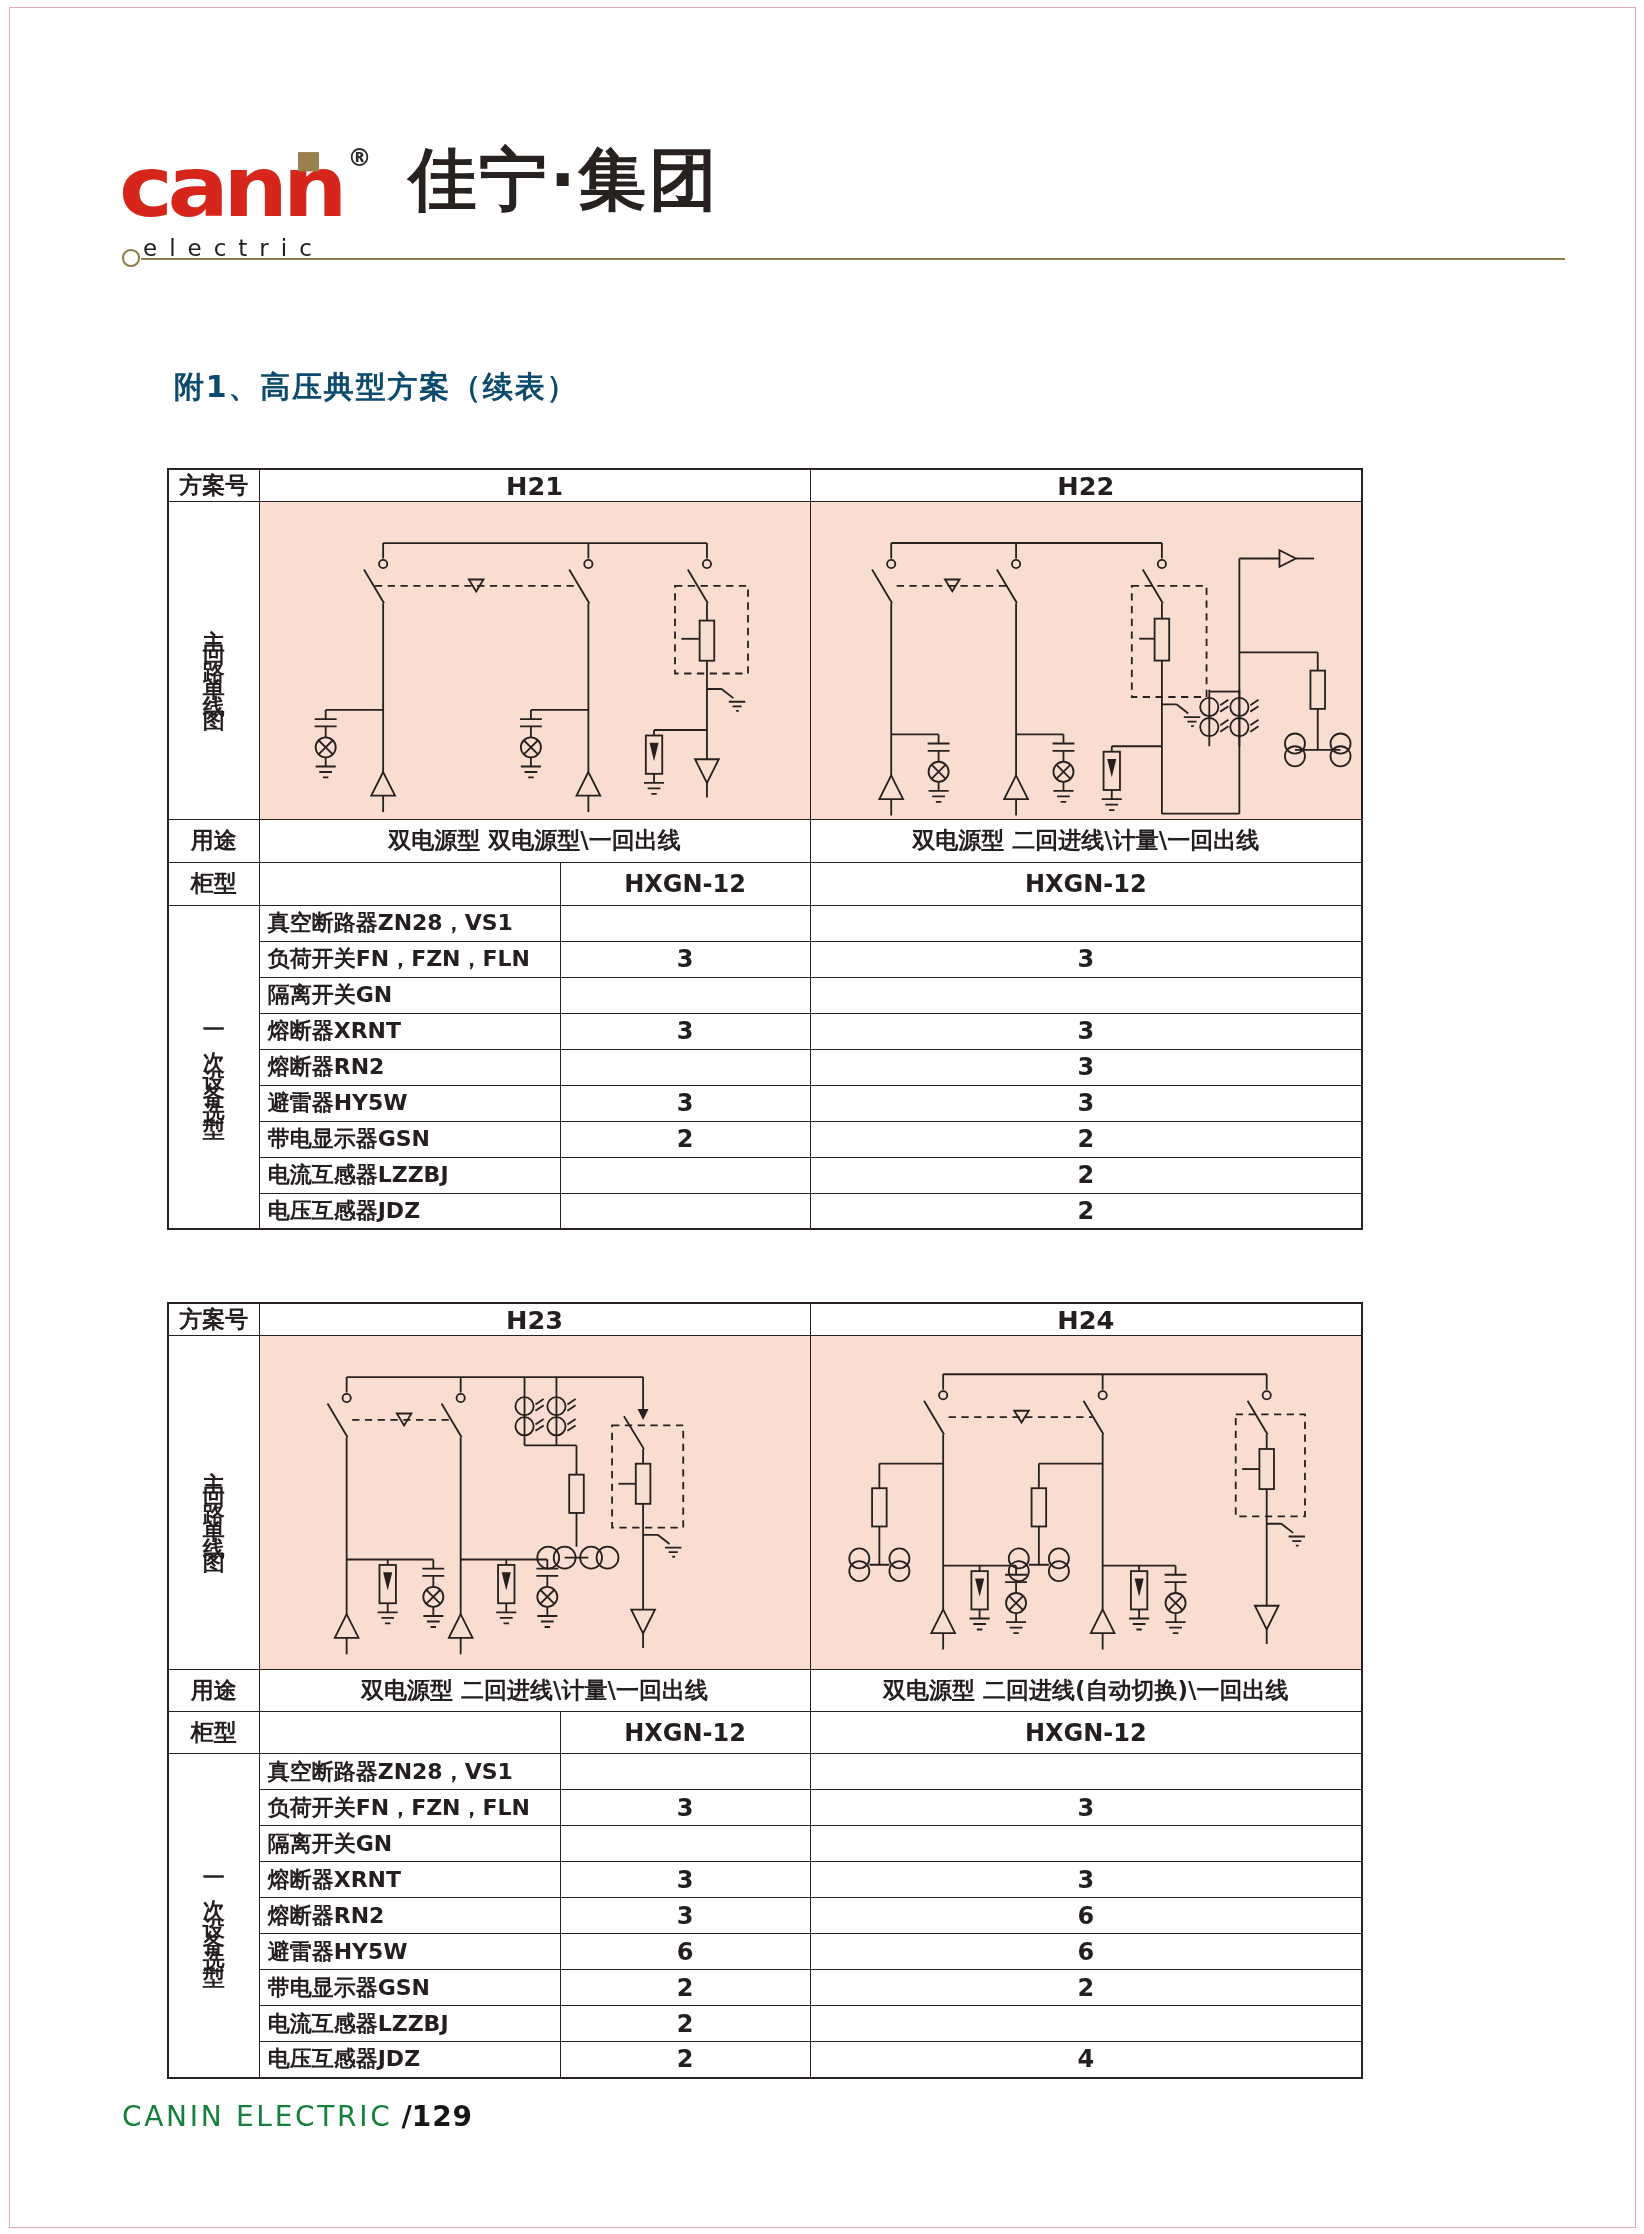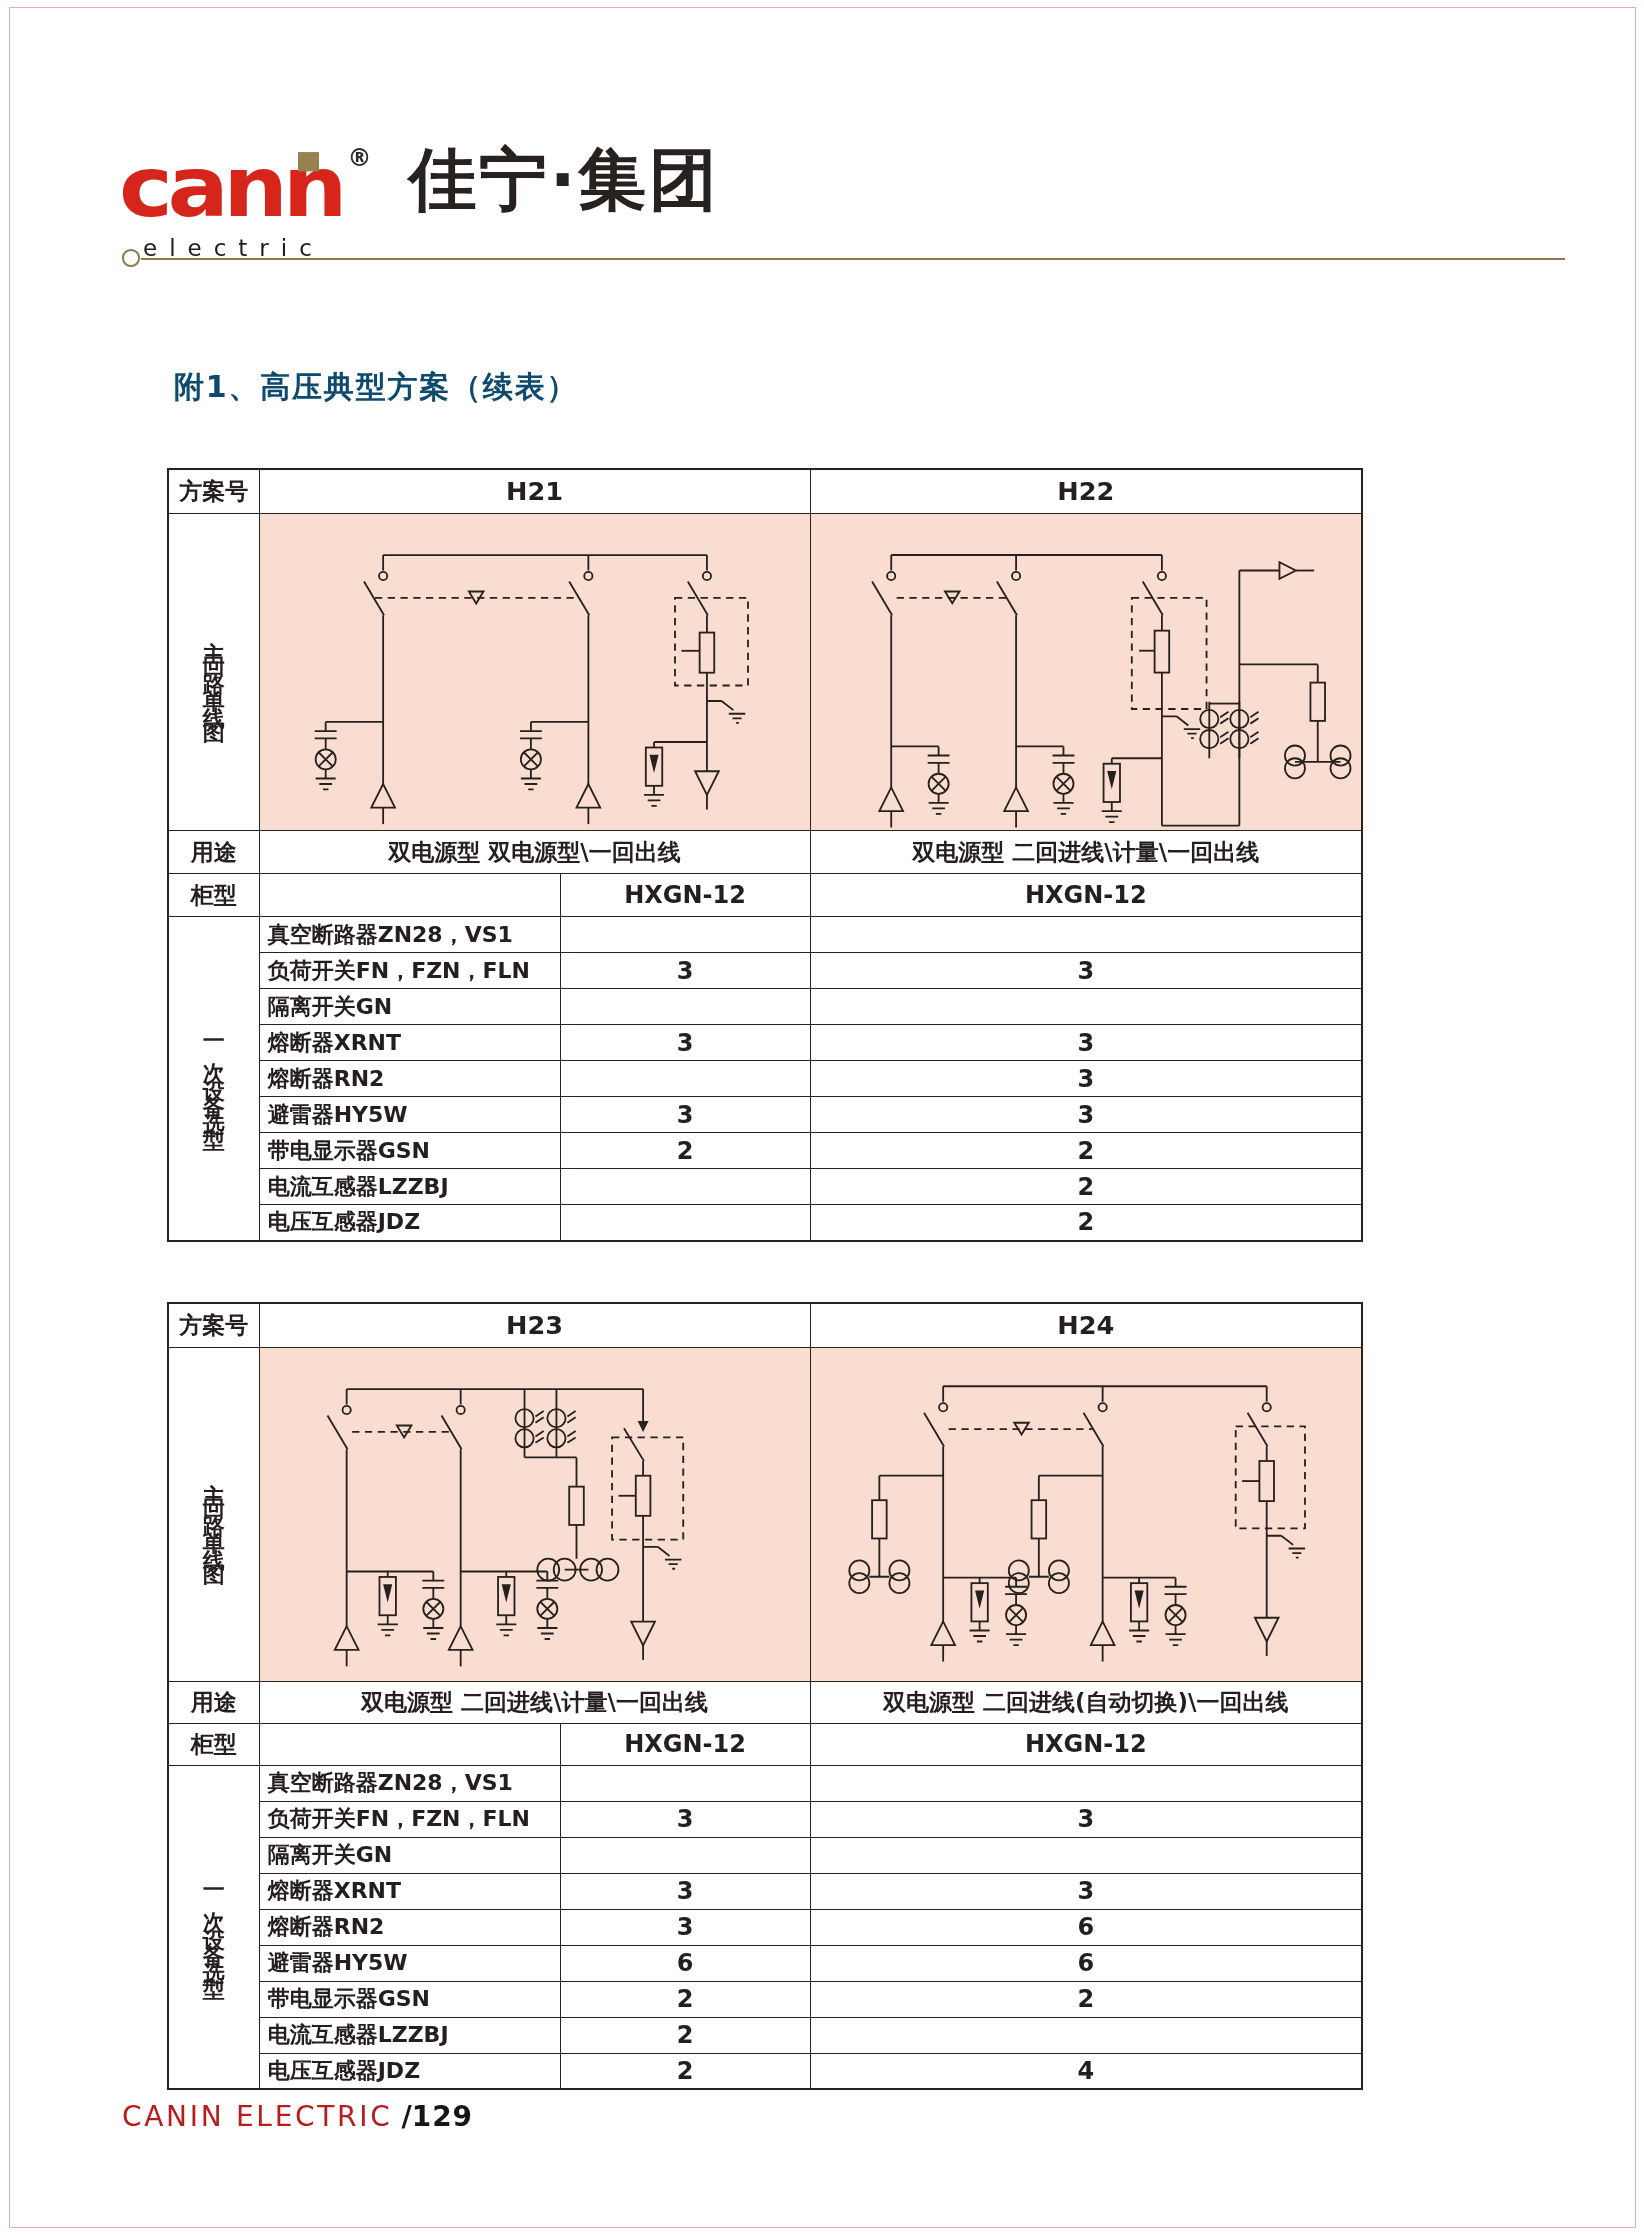--- a/index.html
+++ b/index.html
@@ -33,36 +33,36 @@
     width:1194px; border:2.7px solid #29211f; }
   #t1 { top:468px; } #t2 { top:1302px; }
   td { border:1.8px solid #29211f; text-align:center; vertical-align:middle; padding:0;
     overflow:hidden; }
   .lbl { font-size:23px; font-weight:700; }
   .sch { font-size:25.6px; font-weight:600; }
   .usage { font-size:23px; font-weight:600; }
   .cab { font-size:24px; font-weight:600; }
   .ename { text-align:left; padding-left:8.2px; font-size:22px; font-weight:700; white-space:nowrap; }
   .qty { font-size:24px; font-weight:600; }
-  .r-head { height:44px; } .r-use1 { height:43px; } .r-cab1 { height:43px; }
+  .r-head { height:32px; } .r-use1 { height:43px; } .r-cab1 { height:43px; }
   .r-use2 { height:42px; } .r-cab2 { height:42px; } .r-eq { height:36px; }
   .diag-cell { background:#f9ddd1; }
   .d1 { height:317px; } .d2 { height:334px; }
   .vlabel { writing-mode:vertical-rl; text-orientation:upright; font-size:22px; font-weight:700;
     letter-spacing:16.4px; margin:0 auto; line-height:1; }
 
   
   svg.diag { display:block; width:100%; height:100%;
     stroke:#26211f; stroke-width:2px; fill:none; }
   svg.diag .fill { fill:#26211f; stroke:none; }
   svg.diag .dash { stroke-dasharray:8 6; }
 
   
   .footer { position:absolute; left:122px; top:2100px; font-size:28px; }
-  .footer .brand { color:#b91c1c; letter-spacing:2.7px; font-weight:500; }
+  .footer .brand { color:#15803d; letter-spacing:2.7px; font-weight:500; }
   .footer .sep { color:#181512; font-weight:800; margin-left:9.1px; }
   .footer .pg { color:#181512; font-weight:800; letter-spacing:0.9px; }
 </style>
 </head>
 <body>
 
 <div class="page-border"></div>
 
 <div class="logo-block">
   <div class="wordmark-row">

